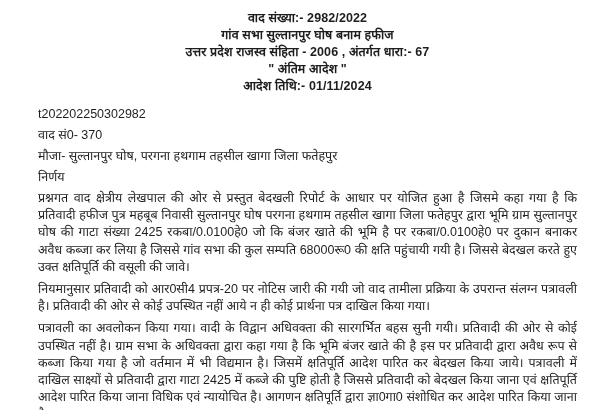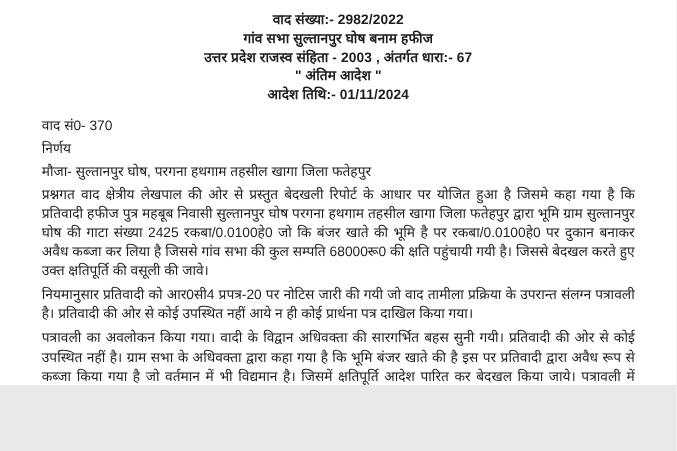--- a/index.html
+++ b/index.html
@@ -1,20 +1,20 @@
 <!DOCTYPE html>
 <html lang="hi"><head>
 <meta charset="utf-8">
 <style>
   * { margin: 0; padding: 0; box-sizing: border-box; }
   html, body { background: #e9e9e9; }
   .page {
     position: relative;
     width: 615px;
-    height: 350px;
+    height: 410px;
     margin: 0 auto;
     background: #ffffff;
     color: #1e1e1e;
     overflow: hidden;
     font-family: "Liberation Sans", "DejaVu Sans", sans-serif;
     padding: 10px 38px 0 38px;
   }
   .doc-header {
     text-align: center;
     font-weight: bold;
@@ -42,29 +42,30 @@
   }
 </style>
 </head>
 <body>
 
 <div class="page">
 
   <div class="doc-header">
     <div class="hline">वाद संख्या:- 2982/2022</div>
     <div class="hline">गांव सभा सुल्तानपुर घोष बनाम हफीज</div>
-    <div class="hline">उत्तर प्रदेश राजस्व संहिता - 2003 , अंतर्गत धारा:- 67</div>
+    <div class="hline">उत्तर प्रदेश राजस्व संहिता - 2006 , अंतर्गत धारा:- 67</div>
     <div class="hline">" अंतिम आदेश "</div>
     <div class="hline">आदेश तिथि:- 01/11/2024</div>
   </div>
 
   <div class="meta-block">
+    <div class="mline">t202202250302982</div>
     <div class="mline">वाद सं0- 370</div>
+    <div class="mline">मौजा- सुल्तानपुर घोष, परगना हथगाम तहसील खागा जिला फतेहपुर</div>
     <div class="mline">निर्णय</div>
-    <div class="mline">मौजा- सुल्तानपुर घोष, परगना हथगाम तहसील खागा जिला फतेहपुर</div>
   </div>
 
   <div class="doc-body">
     <p>प्रश्नगत वाद क्षेत्रीय लेखपाल की ओर से प्रस्तुत बेदखली रिपोर्ट के आधार पर योजित हुआ है जिसमे कहा गया है कि प्रतिवादी हफीज पुत्र महबूब निवासी सुल्तानपुर घोष परगना हथगाम तहसील खागा जिला फतेहपुर द्वारा भूमि ग्राम सुल्तानपुर घोष की गाटा संख्या 2425 रकबा/0.0100हे0 जो कि बंजर खाते की भूमि है पर रकबा/0.0100हे0 पर दुकान बनाकर अवैध कब्जा कर लिया है जिससे गांव सभा की कुल सम्पति 68000रू0 की क्षति पहुंचायी गयी है। जिससे बेदखल करते हुए उक्त क्षतिपूर्ति की वसूली की जावे।</p>
     <p>नियमानुसार प्रतिवादी को आर0सी4 प्रपत्र-20 पर नोटिस जारी की गयी जो वाद तामीला प्रक्रिया के उपरान्त संलग्न पत्रावली है। प्रतिवादी की ओर से कोई उपस्थित नहीं आये न ही कोई प्रार्थना पत्र दाखिल किया गया।</p>
     <p>पत्रावली का अवलोकन किया गया। वादी के विद्वान अधिवक्ता की सारगर्भित बहस सुनी गयी। प्रतिवादी की ओर से कोई उपस्थित नहीं है। ग्राम सभा के अधिवक्ता द्वारा कहा गया है कि भूमि बंजर खाते की है इस पर प्रतिवादी द्वारा अवैध रूप से कब्जा किया गया है जो वर्तमान में भी विद्यमान है। जिसमें क्षतिपूर्ति आदेश पारित कर बेदखल किया जाये। पत्रावली में दाखिल साक्ष्यों से प्रतिवादी द्वारा गाटा 2425 में कब्जे की पुष्टि होती है जिससे प्रतिवादी को बेदखल किया जाना एवं क्षतिपूर्ति आदेश पारित किया जाना विधिक एवं न्यायोचित है। आगणन क्षतिपूर्ति द्वारा ज्ञा0गा0 संशोधित कर आदेश पारित किया जाना है।</p>
   </div>
 
 </div>
 

